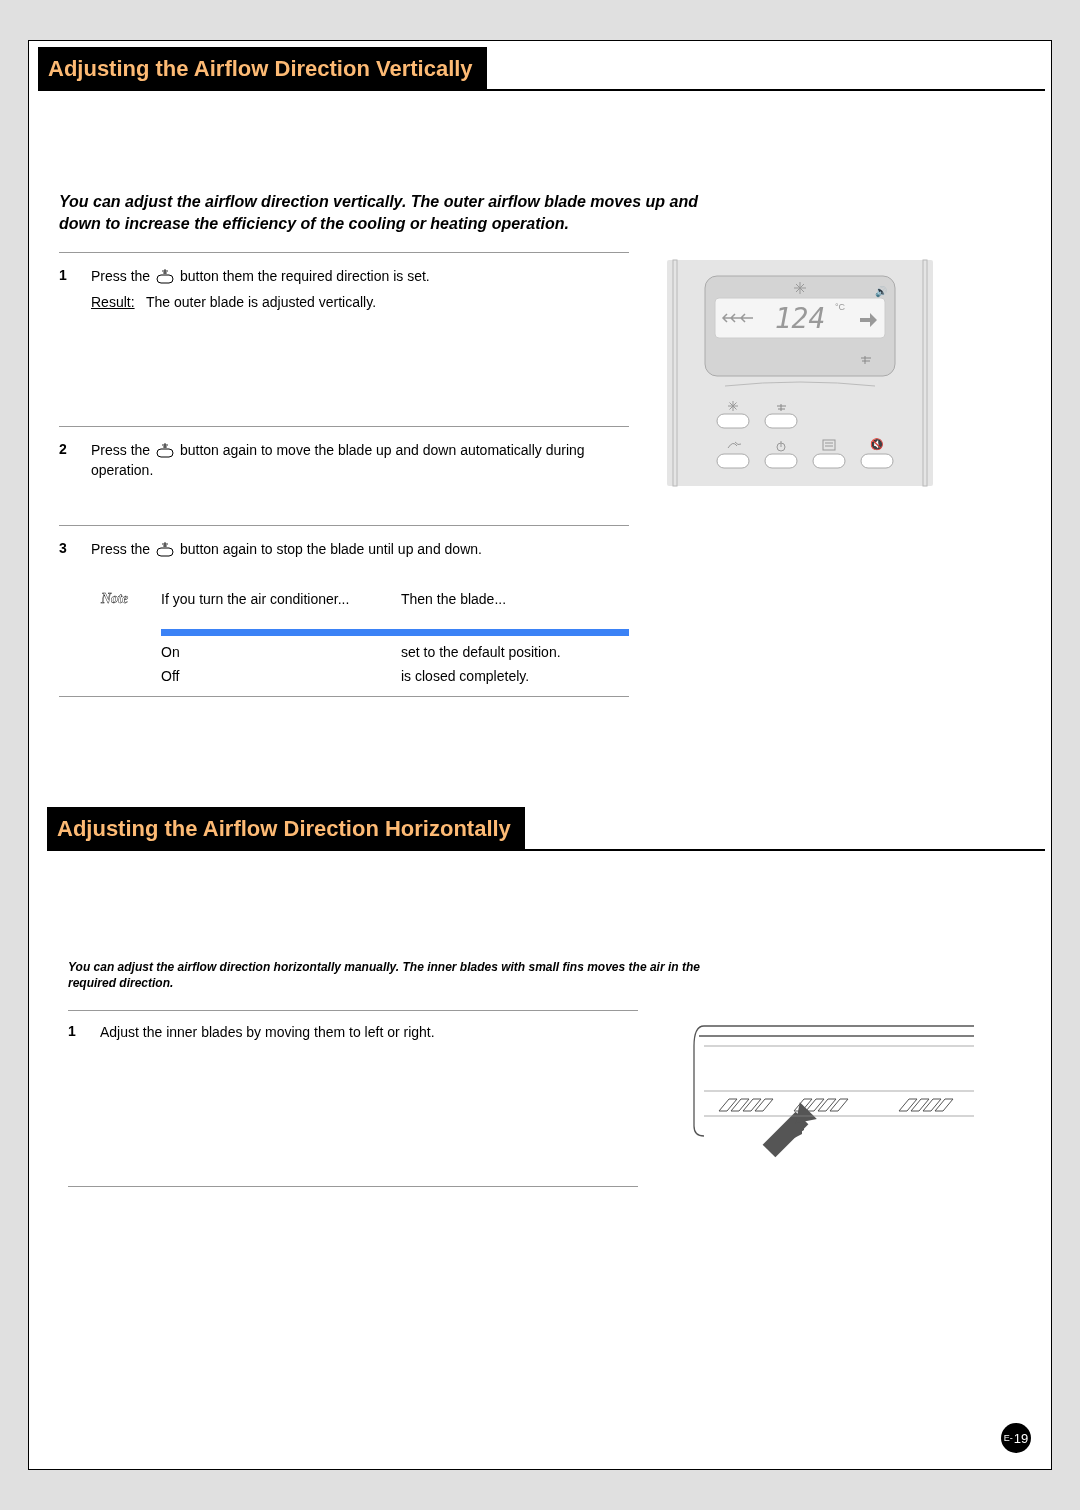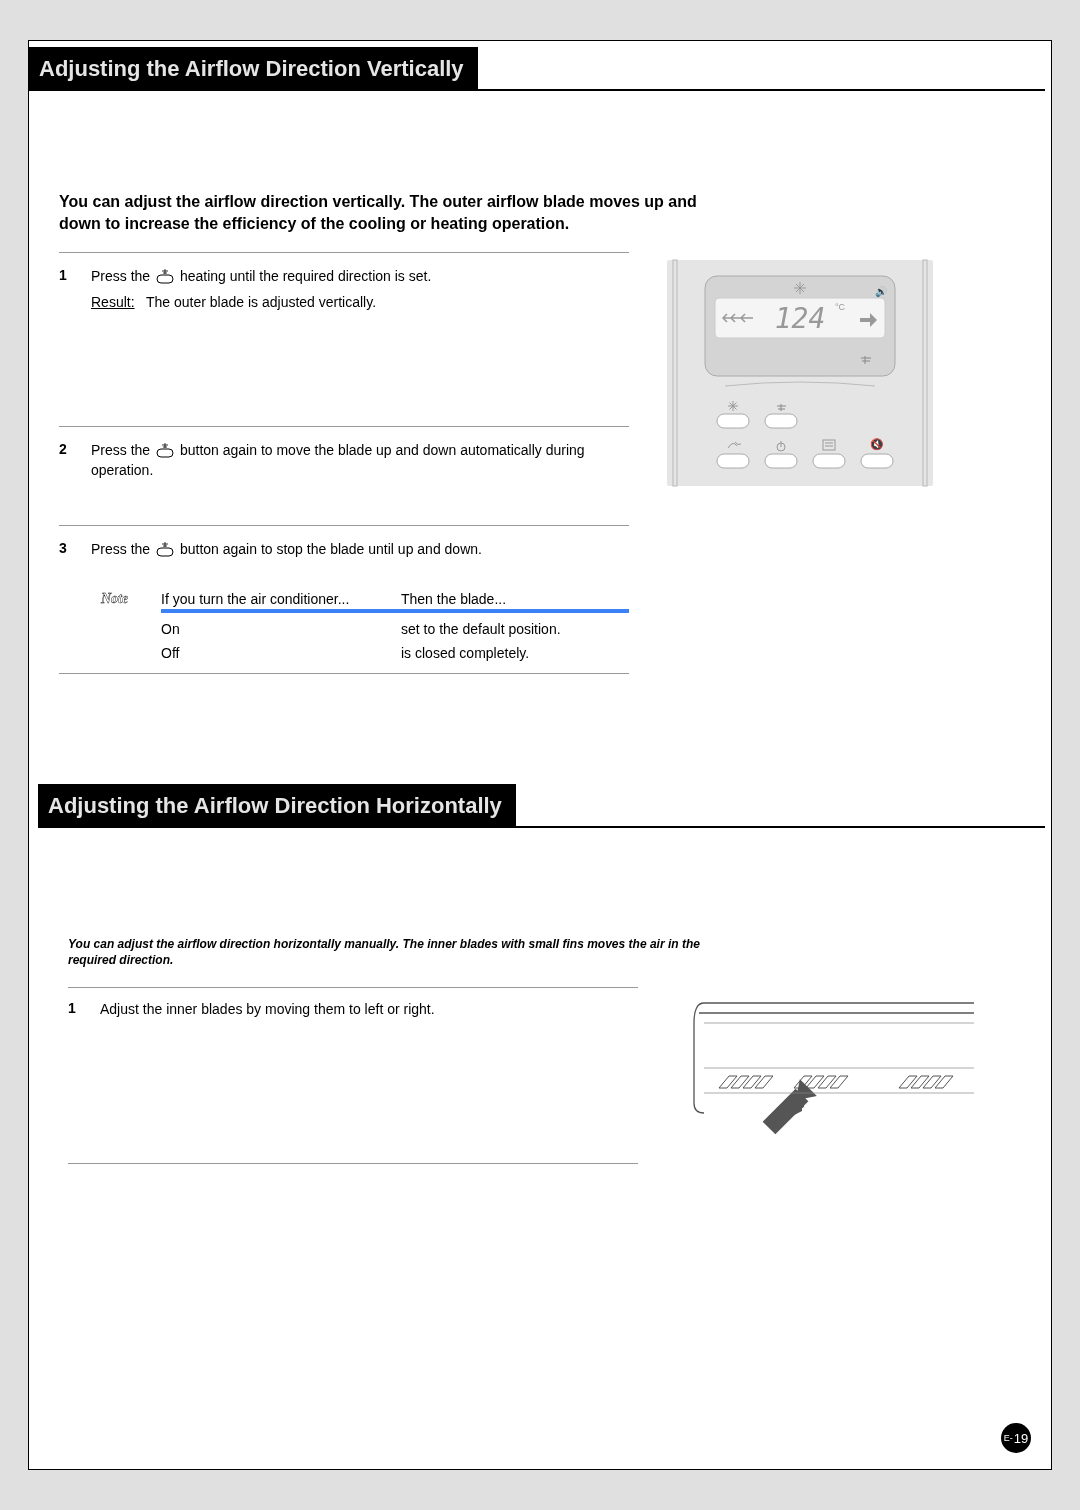--- a/index.html
+++ b/index.html
@@ -28,36 +28,38 @@
     border: 1px solid #000;
   }
   .section-title-bar {
     height: 44px;
     display: flex;
     align-items: stretch;
     margin-top: 6px;
   }
   .title-black {
     background: #000;
-    color: #e5e5e5;
+    color: #fdba74;
     font-weight: bold;
     font-size: 22px;
     padding: 8px 14px 8px 10px;
     display: flex;
     align-items: center;
+    margin-left: 9px;
   }
   .title-rest {
     flex: 1;
     border-bottom: 2px solid #000;
     margin-right: 6px;
   }
   .body {
     padding: 0 36px 0 30px;
   }
   .intro {
+    font-style: italic;
     font-weight: bold;
     font-size: 16px;
     line-height: 1.35;
     margin: 100px 0 18px 0;
     width: 640px;
   }
   .content-row {
     display: flex;
     gap: 36px;
     align-items: flex-start;
@@ -115,22 +117,22 @@
     font-weight: bold;
     width: 60px;
     -webkit-text-stroke: 0.4px #000;
     color: #fff;
   }
   .note-table {
     flex: 1;
   }
   .note-head {
     display: flex;
-    border-bottom: 4px solid #3b82f6;
-    padding-bottom: 2px;
+    border-bottom: 7px solid #3b82f6;
+    padding-bottom: 22px;
   }
   .note-body-row {
     display: flex;
     padding-top: 8px;
   }
   .note-c1 { width: 240px; }
   .note-c2 { flex: 1; }
   .section2 {
     margin-top: 110px;
     padding-left: 9px;
@@ -189,21 +191,21 @@
           <div class="step">
             <div class="step-num">1</div>
             <div class="step-text">
               <span>Press the </span>
               <span class="icon-inline">
                 <svg viewBox="0 0 22 18">
                   <rect x="3" y="8" width="16" height="8" rx="4" ry="4" fill="none" stroke="#000" stroke-width="1"></rect>
                   <path d="M11 2 L11 7 M8 4 L14 4 M9 6 L13 6" stroke="#000" stroke-width="0.8" fill="none"></path>
                 </svg>
               </span>
-              <span> heating until the required direction is set.</span>
+              <span> button them the required direction is set.</span>
               <div class="result-row">
                 <div class="result-label">Result:</div>
                 <div>The outer blade is adjusted vertically.</div>
               </div>
             </div>
           </div>
           <div class="pad"></div>
 
           <hr class="thin">
           <div class="step">

